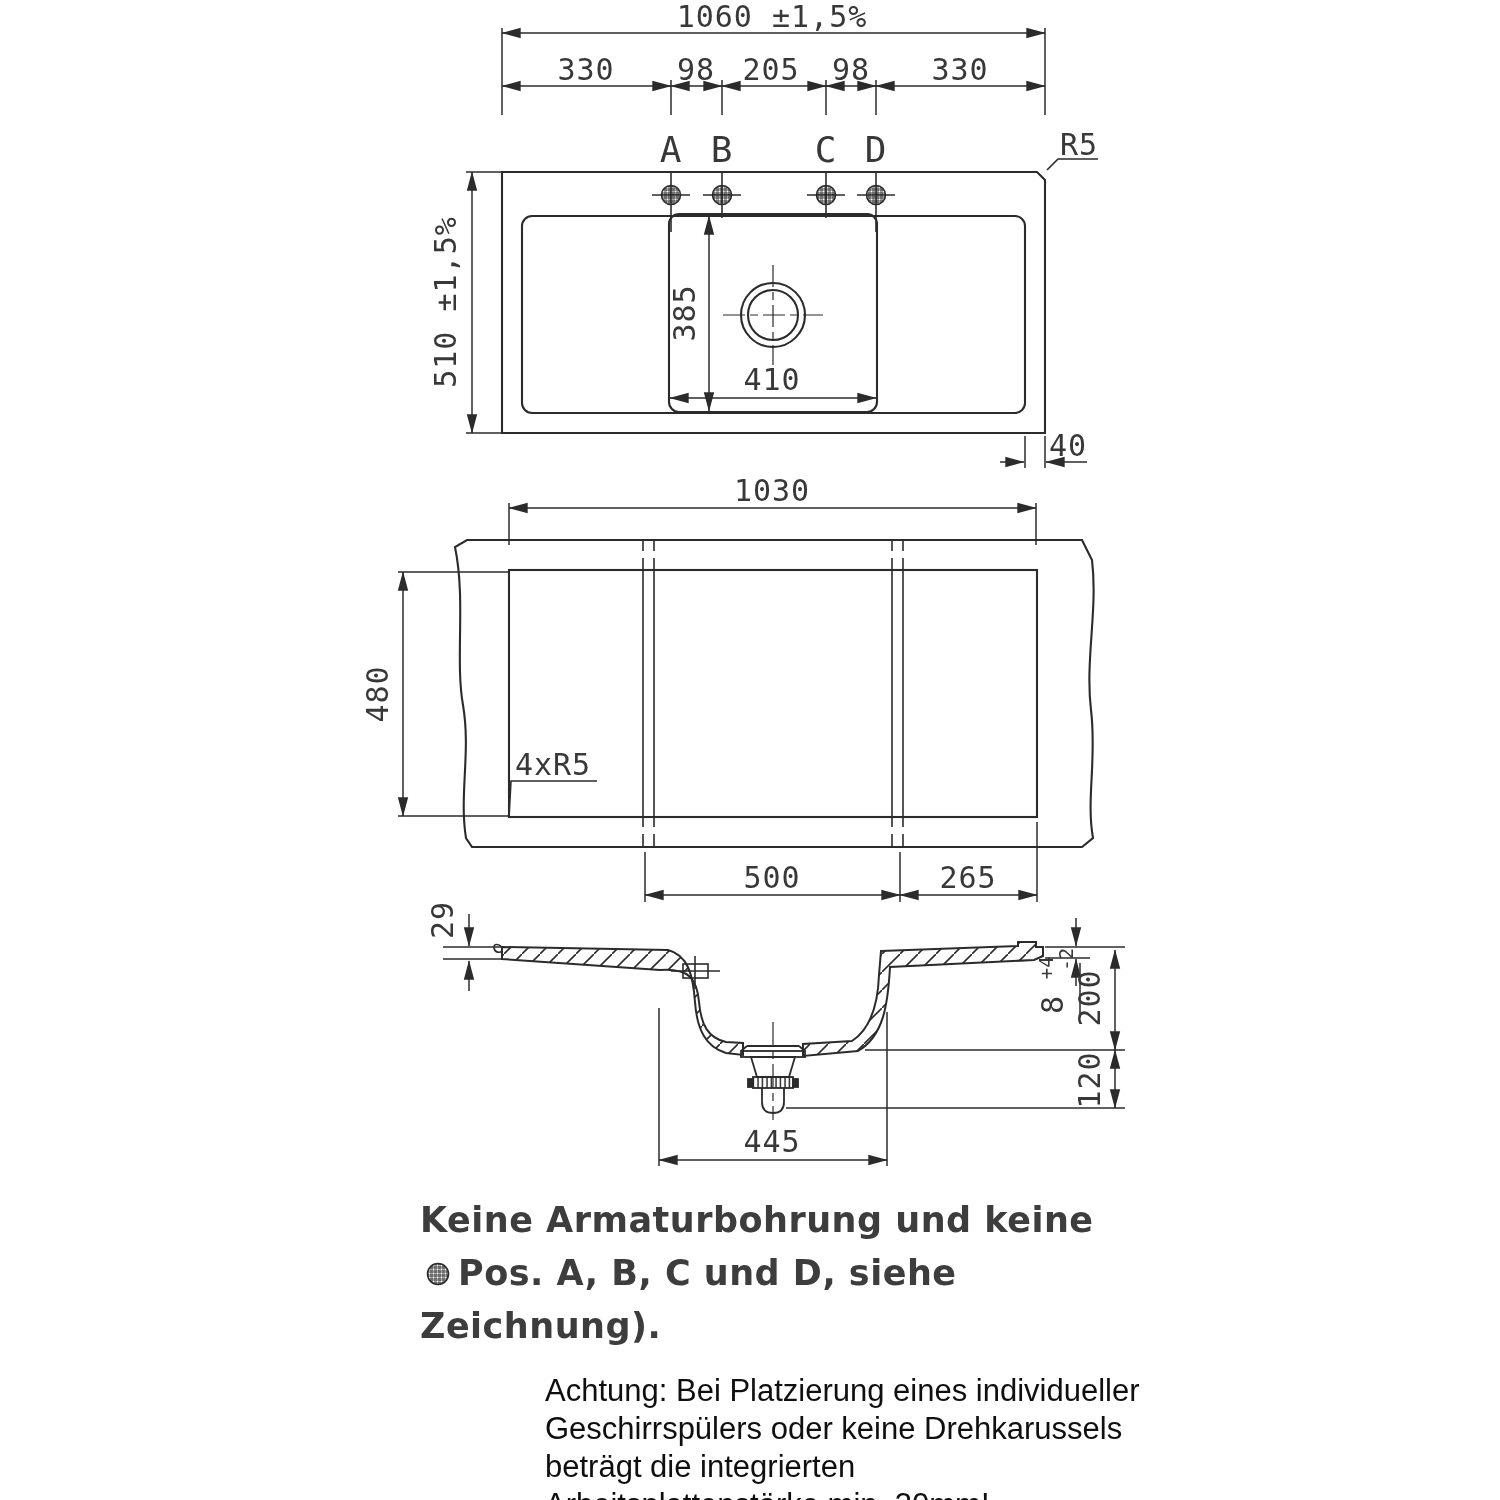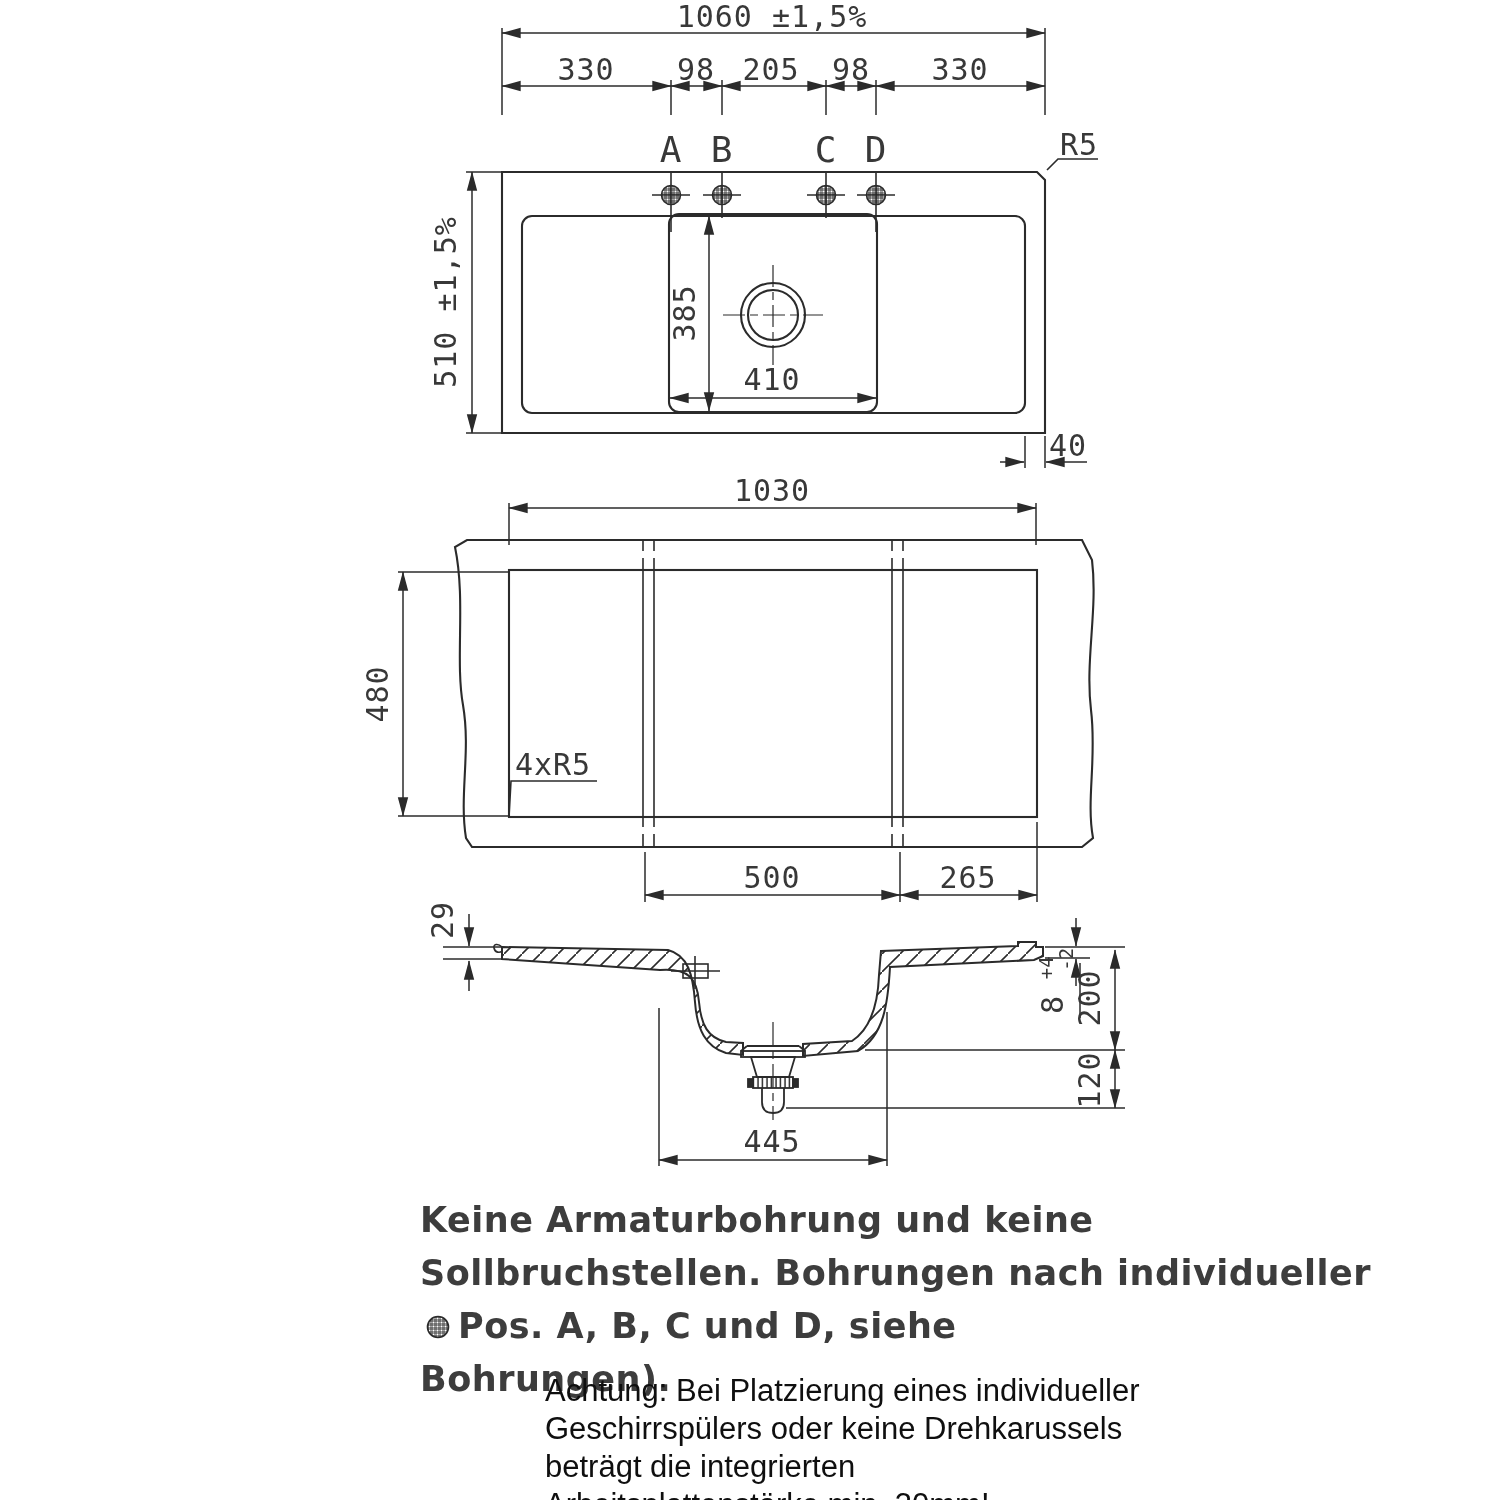--- a/index.html
+++ b/index.html
@@ -244,28 +244,27 @@
       <line x1="887" y1="1012" x2="887" y2="1166"></line>
       <line x1="659" y1="1160" x2="887" y2="1160" marker-start="url(#arr)" marker-end="url(#arr)"></line>
       <text class="dimtxt" x="772" y="1152" text-anchor="middle" stroke="none">445</text>
     </g>
   </g>
 </svg>
 
 
 <div class="note-block">
   <div class="note-line">Keine Armaturbohrung und keine</div>
-  <div class="note-line">Sollbruchstellen. Bohrungen nach individueller</div>
   <div class="note-line">
     <svg class="hole-ic" width="24" height="24" viewBox="0 0 24 24">
       <circle cx="12" cy="12" r="10.5" fill="url(#crosshatch)" stroke="#2b2b2b" stroke-width="1.6"></circle>
     </svg>
     <span>Pos.  A, B, C und D, siehe</span>
   </div>
-  <div class="note-line">Bohrungen).</div>
+  <div class="note-line">Zeichnung).</div>
 </div>
 
 
 <div class="warn-block">
   <div>Achtung: Bei Platzierung eines individueller</div>
   <div>Geschirrspülers oder keine Drehkarussels</div>
   <div>beträgt die integrierten</div>
   <div>Arbeitsplattenstärke min. 30mm!</div>
 </div>
 

